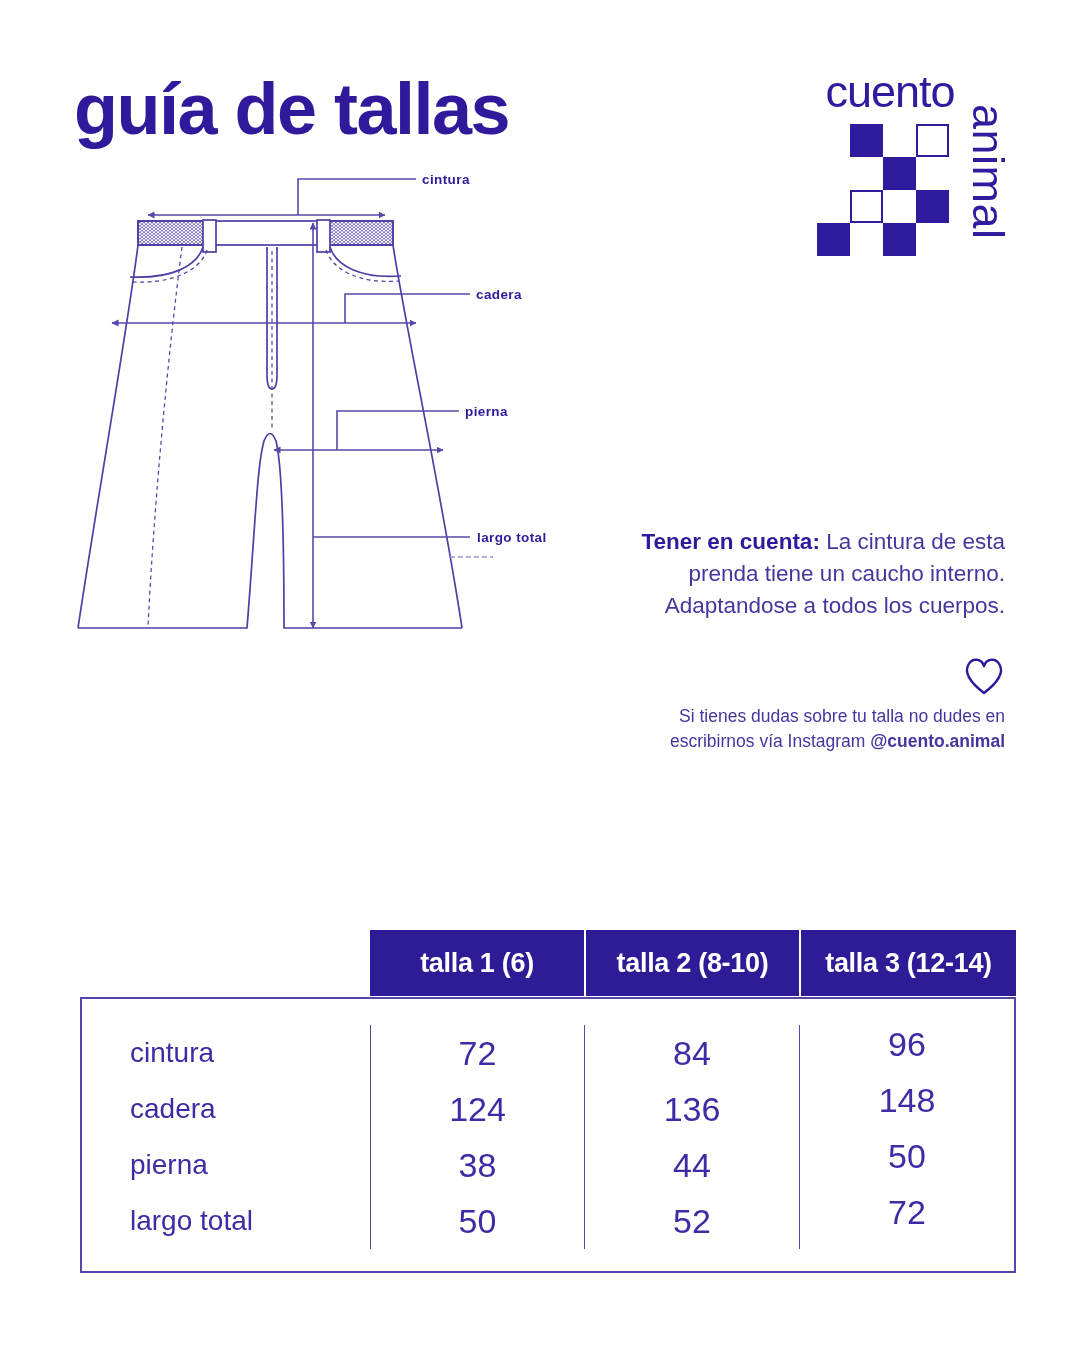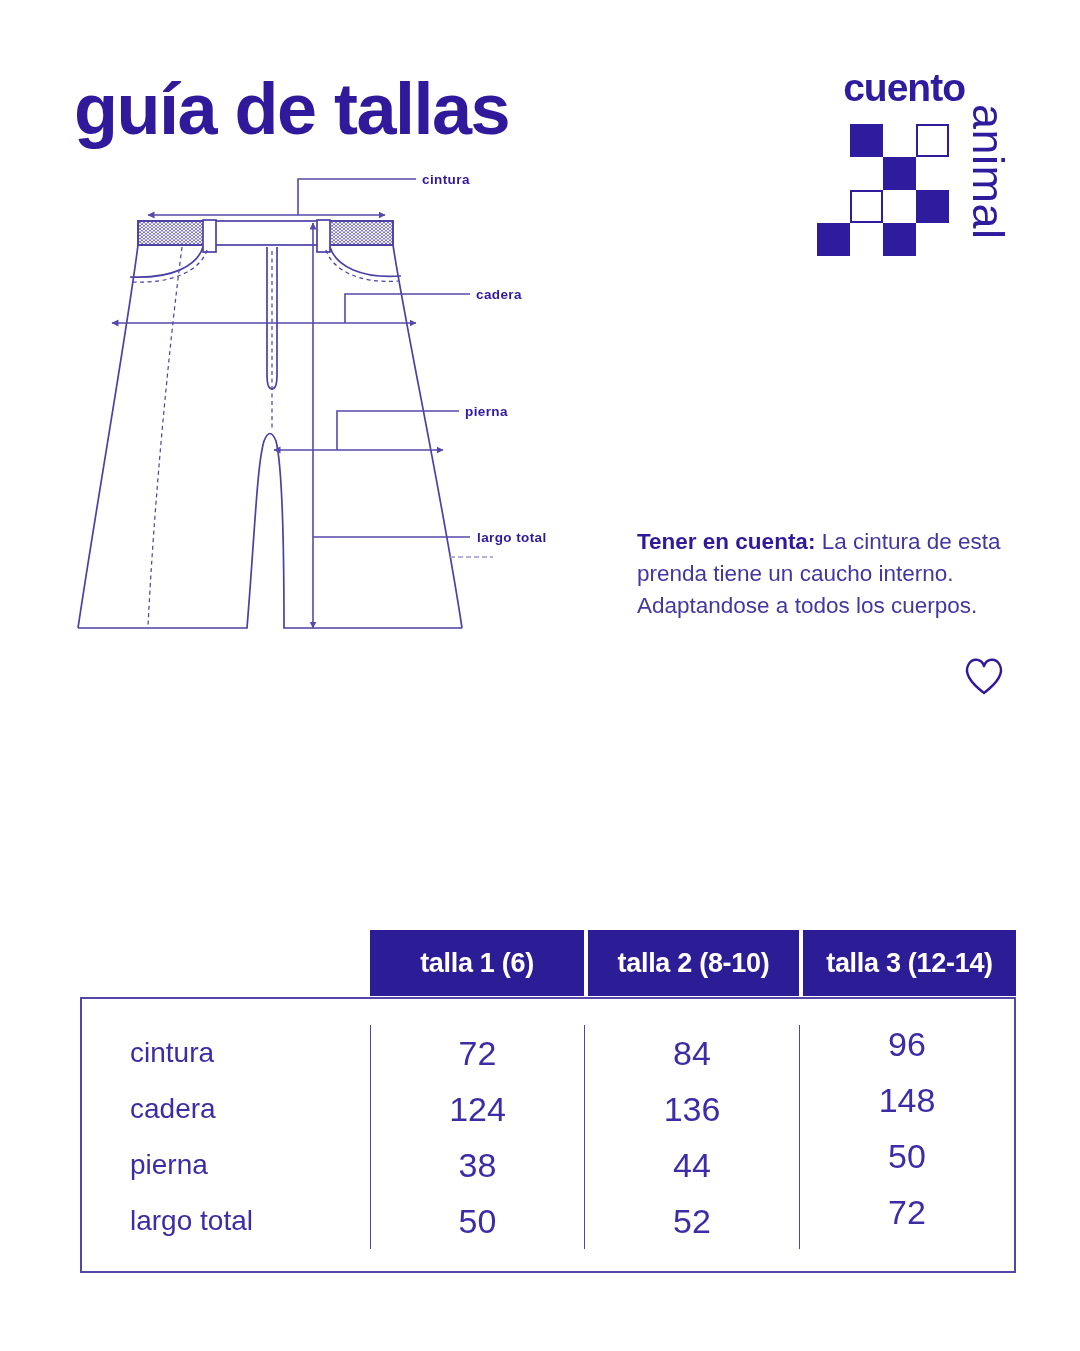--- a/index.html
+++ b/index.html
@@ -8,62 +8,62 @@
     font-family:"Liberation Sans", sans-serif;
   }
   
   .page-title{
     position:absolute;left:74px;top:68px;
     font-size:72px;font-weight:700;letter-spacing:-1.5px;color:#31199c;
   }
   
   .brand-top{
     position:absolute;left:815px;top:66px;width:150px;
-    font-size:39px;font-weight:700;letter-spacing:-1px;color:#2e1b9e;text-align:right;
+    font-size:45px;font-weight:400;letter-spacing:-1px;color:#2e1b9e;text-align:center;
   }
   .brand-grid{
     position:absolute;left:817px;top:124px;width:132px;height:132px;
     display:grid;grid-template-columns:repeat(4,33px);grid-template-rows:repeat(4,33px);
   }
   .brand-grid .cell{width:33px;height:33px;box-sizing:border-box;}
   .brand-grid .filled{background:#2e1b9e;}
   .brand-grid .outlined{background:#ffffff;border:2.5px solid #2e1b9e;}
   .brand-grid .empty{background:transparent;}
   .brand-side{
     position:absolute;left:1014px;top:104px;
     transform:rotate(90deg);transform-origin:left top;
     font-size:45px;font-weight:500;letter-spacing:0.5px;color:#2e1b9e;white-space:nowrap;
   }
   
   .diagram{position:absolute;left:60px;top:165px;width:520px;height:500px;}
   .mlabel{font-family:"Liberation Sans",sans-serif;font-size:13.5px;font-weight:700;fill:#31199c;letter-spacing:0.4px;}
   
   .fit-note{
     position:absolute;left:637px;top:526px;width:368px;
-    font-size:22.5px;line-height:1.42;color:#43379f;text-align:left;
+    font-size:22.5px;line-height:1.42;color:#43379f;text-align:right;
   }
   .fit-note b{font-weight:700;color:#31199c;}
   .heart-wrap{position:absolute;left:960px;top:652px;width:48px;height:46px;}
   .help-note{
     position:absolute;left:653px;top:704px;width:352px;
     font-size:17.5px;line-height:1.45;color:#43379f;text-align:right;
   }
   .help-note b{font-weight:700;}
   
   .table-header{
     position:absolute;left:370px;top:930px;width:646px;height:66px;
     display:grid;grid-template-columns:214px 215px 217px;
     background:#2c1d96;
     font-weight:bold;
   }
   .table-header .hcell{
     display:flex;align-items:center;justify-content:center;
     color:#ffffff;font-size:27px;letter-spacing:-0.3px;
   }
-  .table-header .hcell + .hcell{border-left:4px solid #ffffff;}
+  .table-header .hcell + .hcell{border-left:2px solid #ffffff;}
   .table-body{
     position:absolute;left:80px;top:997px;width:936px;height:276px;
     box-sizing:border-box;border:2px solid #5246ab;
     display:grid;grid-template-columns:288px 214px 215px 215px;
     grid-template-rows:repeat(4,56px);
     padding-top:26px;
   }
   .table-body .lcell{
     display:flex;align-items:center;padding-left:48px;
     font-size:28px;color:#3c2ca6;
@@ -158,20 +158,23 @@
   <div class="fit-note">
     <b>Tener en cuenta:</b><span> La cintura de esta prenda tiene un caucho interno. Adaptandose a todos los cuerpos.</span>
   </div>
 
   <div class="heart-wrap">
     <svg viewBox="0 0 48 46" width="48" height="46">
       <path d="M24,41 C9,29.5 4.5,19.5 8.5,12.5 C12.5,5.5 21.5,6.5 24,14 C26.5,6.5 35.5,5.5 39.5,12.5 C43.5,19.5 39,29.5 24,41 Z" fill="none" stroke="#31199c" stroke-width="2.4" stroke-linejoin="round"></path>
     </svg>
   </div>
 
+  <div class="help-note">
+    <span>Si tienes dudas sobre tu talla no dudes en escribirnos vía Instagram </span><b>@cuento.animal</b>
+  </div>
 
   <div class="table-header">
     <div class="hcell">talla 1 (6)</div>
     <div class="hcell">talla 2 (8-10)</div>
     <div class="hcell">talla 3 (12-14)</div>
   </div>
 
   <div class="table-body">
     <div class="lcell col1">cintura</div>
     <div class="vcell col2">72</div>

